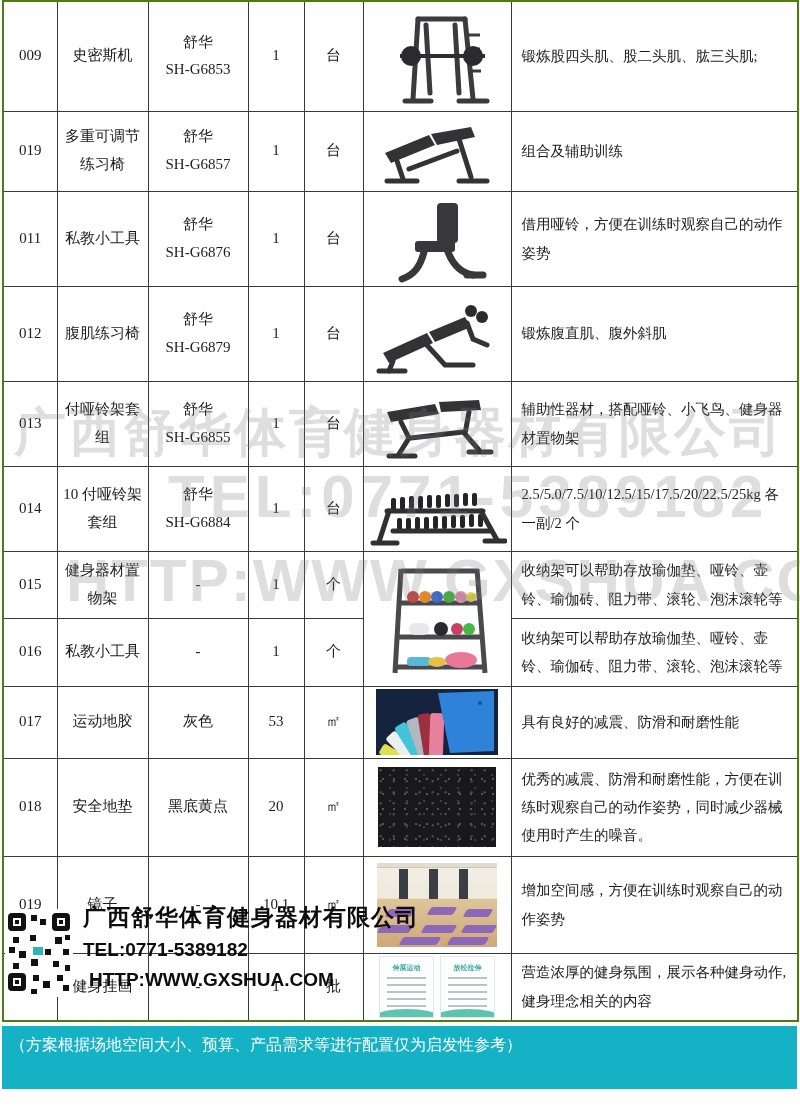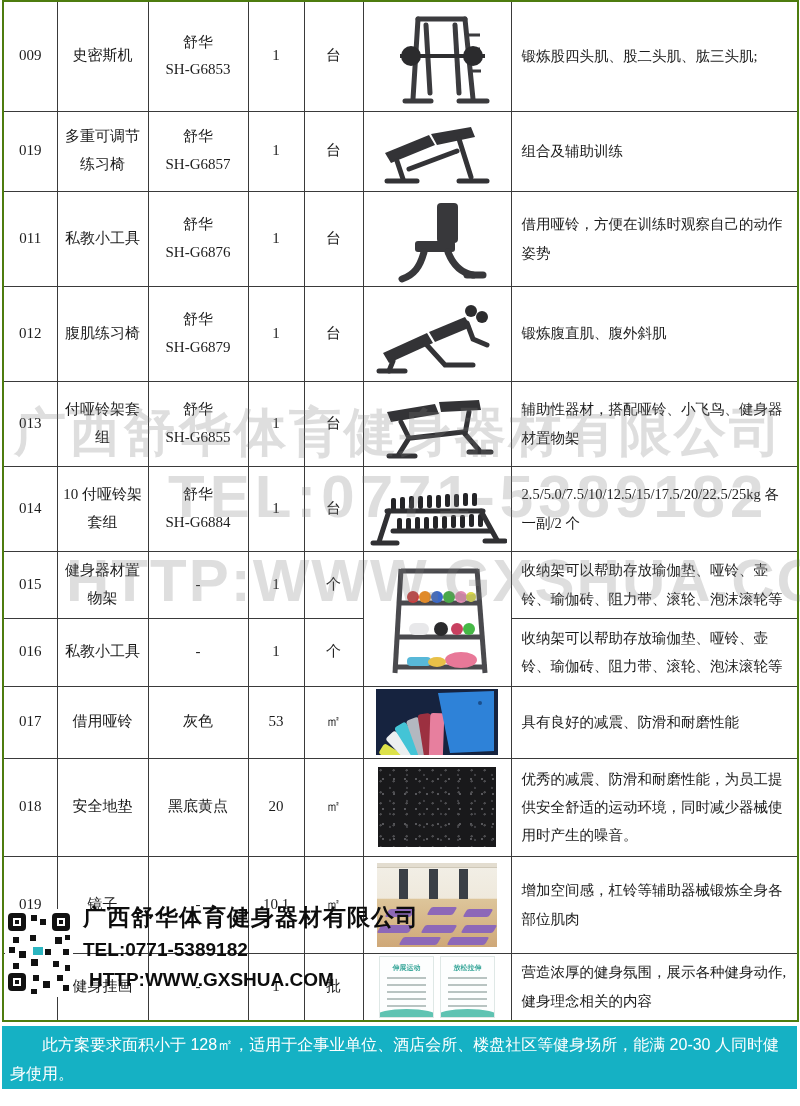--- a/index.html
+++ b/index.html
@@ -278,21 +278,21 @@
       <td>016</td>
       <td>私教小工具</td>
       <td class="c-model">-</td>
       <td>1</td>
       <td>个</td>
       <td class="c-desc">收纳架可以帮助存放瑜伽垫、哑铃、壶铃、瑜伽砖、阻力带、滚轮、泡沫滚轮等</td>
     </tr>
 
     <tr class="h8">
       <td>017</td>
-      <td>借用哑铃</td>
+      <td>运动地胶</td>
       <td class="c-model">灰色</td>
       <td>53</td>
       <td>㎡</td>
       <td class="c-img">
         <svg class="photo" width="122" height="66" viewBox="0 0 122 66">
           <rect width="122" height="66" fill="#16233f"></rect>
           <g>
             <rect x="52" y="30" width="12" height="62" rx="3" fill="#dde24a" transform="rotate(-58 58 92)"></rect>
             <rect x="52" y="28" width="13" height="64" rx="3" fill="#eceff0" transform="rotate(-44 58 92)"></rect>
             <rect x="52" y="26" width="13" height="66" rx="3" fill="#43c4d6" transform="rotate(-32 58 92)"></rect>
@@ -309,21 +309,21 @@
 
     <tr class="h9">
       <td>018</td>
       <td>安全地垫</td>
       <td class="c-model">黑底黄点</td>
       <td>20</td>
       <td>㎡</td>
       <td class="c-img">
         <div class="photo photo-mat"></div>
       </td>
-      <td class="c-desc">优秀的减震、防滑和耐磨性能，为员工提供安全舒适的运动环境，同时减少器械使用时产生的噪音。</td>
+      <td class="c-desc">优秀的减震、防滑和耐磨性能，方便在训练时观察自己的动作姿势，同时减少器械使用时产生的噪音。</td>
     </tr>
 
     <tr class="h10">
       <td>019</td>
       <td>镜子</td>
       <td class="c-model">-</td>
       <td>10.1</td>
       <td>㎡</td>
       <td class="c-img">
         <div class="photo yoga">
@@ -334,21 +334,21 @@
           <div class="mat" style="left:10px; top:46px"></div>
           <div class="mat" style="left:52px; top:44px"></div>
           <div class="mat" style="left:88px; top:46px"></div>
           <div class="mat" style="left:2px;  top:62px; width:32px"></div>
           <div class="mat" style="left:46px; top:62px; width:32px"></div>
           <div class="mat" style="left:86px; top:62px; width:32px"></div>
           <div class="mat" style="left:24px; top:74px; width:38px"></div>
           <div class="mat" style="left:72px; top:74px; width:38px"></div>
         </div>
       </td>
-      <td class="c-desc">增加空间感，杠铃等辅助器械锻炼全身各部位肌肉</td>
+      <td class="c-desc">增加空间感，方便在训练时观察自己的动作姿势</td>
     </tr>
 
     <tr class="h11">
       <td>020</td>
       <td>健身挂画</td>
       <td class="c-model">-</td>
       <td>1</td>
       <td>批</td>
       <td class="c-img">
         <div class="posters">
@@ -414,17 +414,16 @@
       <rect x="28" y="38" width="10" height="8" fill="#2bb5c0"></rect>
     </svg>
     <div class="contact-text">
       <div class="contact-company">广西舒华体育健身器材有限公司</div>
       <div class="contact-tel">TEL:0771-5389182</div>
       <div class="contact-web">HTTP:WWW.GXSHUA.COM</div>
     </div>
   </div>
 
   <div class="band">
-    <div class="band-line1">此方案要求面积小于 128㎡，适用于企事业单位、酒店会所、楼盘社区等健身场所，能满 20-30 人同时健身使用。</div>
     <div class="band-line2">（方案根据场地空间大小、预算、产品需求等进行配置仅为启发性参考）</div>
   </div>
 
 </div>
 
 </body></html>

